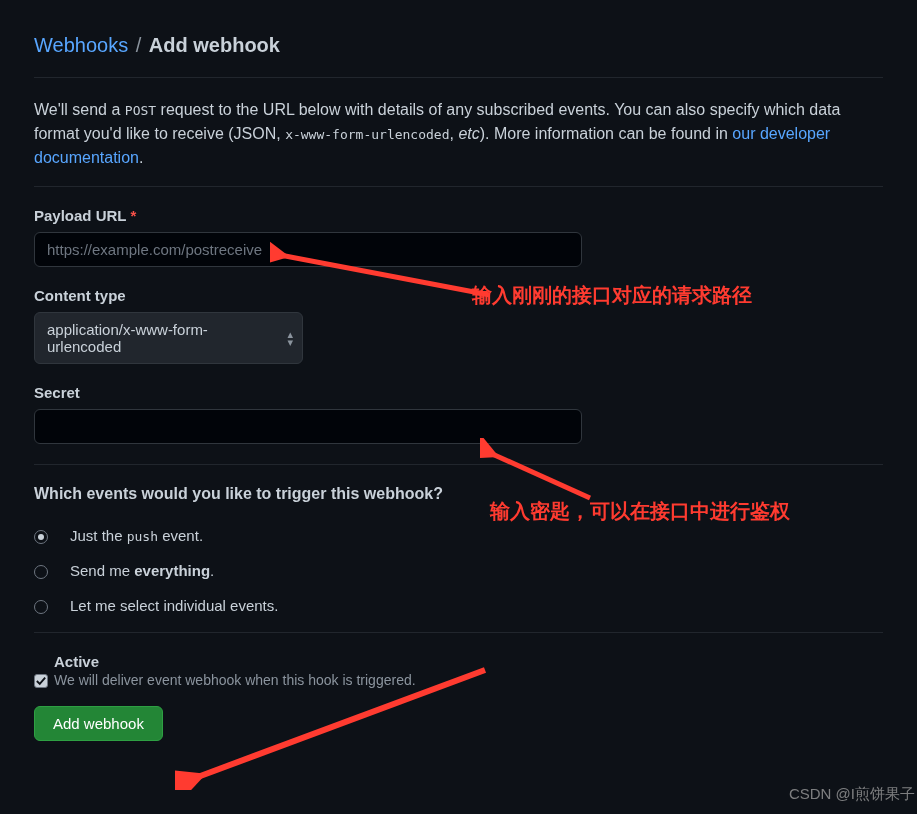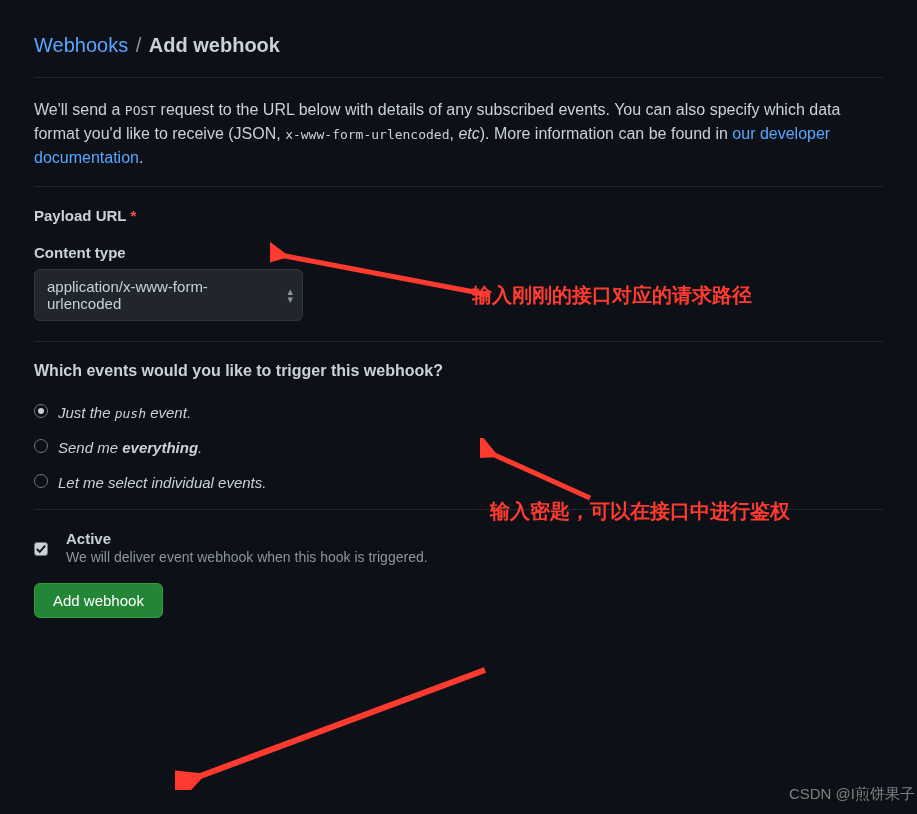--- a/index.html
+++ b/index.html
@@ -112,24 +112,23 @@
       pointer-events: none;
     }
     .section-heading {
       font-weight: 600;
       font-size: 16px;
       margin-bottom: 24px;
       color: #c9d1d9;
     }
     .radio-row {
       display: flex;
-      align-items: flex-start;
+      align-items: flex-end;
       margin-bottom: 18px;
-      gap: 10px;
-      font-style: italic;
+      gap: 22px;
     }
     .radio {
       width: 14px;
       height: 14px;
       border-radius: 50%;
       border: 1px solid #6e7681;
       background: #0d1117;
       position: relative;
       cursor: pointer;
       flex-shrink: 0;
@@ -151,22 +150,22 @@
     }
     .radio-label code {
       font-family: ui-monospace, SFMono-Regular, Menlo, Consolas, monospace;
       font-size: 13px;
     }
     .radio-label strong {
       font-weight: 700;
     }
     .checkbox-row {
       display: flex;
-      align-items: center;
-      gap: 18px;
+      align-items: flex-end;
+      gap: 6px;
     }
     .checkbox {
       width: 14px;
       height: 14px;
       border: 1px solid #6e7681;
       background: #c9d1d9;
       border-radius: 3px;
       display: flex;
       align-items: center;
       justify-content: center;
@@ -235,30 +234,35 @@
   <p class="intro">
     <span>We'll send a </span><code>POST</code><span> request to the URL below with details of any subscribed events. You can also specify which data format you'd like to receive (JSON, </span><code>x-www-form-urlencoded</code><span>, </span><em>etc</em><span>). More information can be found in </span><a href="#">our developer documentation</a><span>.</span>
   </p>
 
   <hr>
 
   <div class="form-group">
     <label class="form-label">
       <span>Payload URL</span><span class="required">*</span>
     </label>
+    <input type="text" class="text-input" placeholder="https://example.com/postreceive" style="">
   </div>
 
   <div class="form-group">
     <label class="form-label">Content type</label>
     <div class="select-wrap">
       <div class="select">application/x-www-form-urlencoded</div>
       <span class="select-caret">▴<br>▾</span>
     </div>
   </div>
 
+  <div class="form-group">
+    <label class="form-label">Secret</label>
+    <input type="password" class="text-input" value="" style="">
+  </div>
 
   <hr>
 
   <div class="section-heading">Which events would you like to trigger this webhook?</div>
 
   <div class="radio-row">
     <div class="radio selected"></div>
     <label class="radio-label">
       <span>Just the </span><code>push</code><span> event.</span>
     </label>

